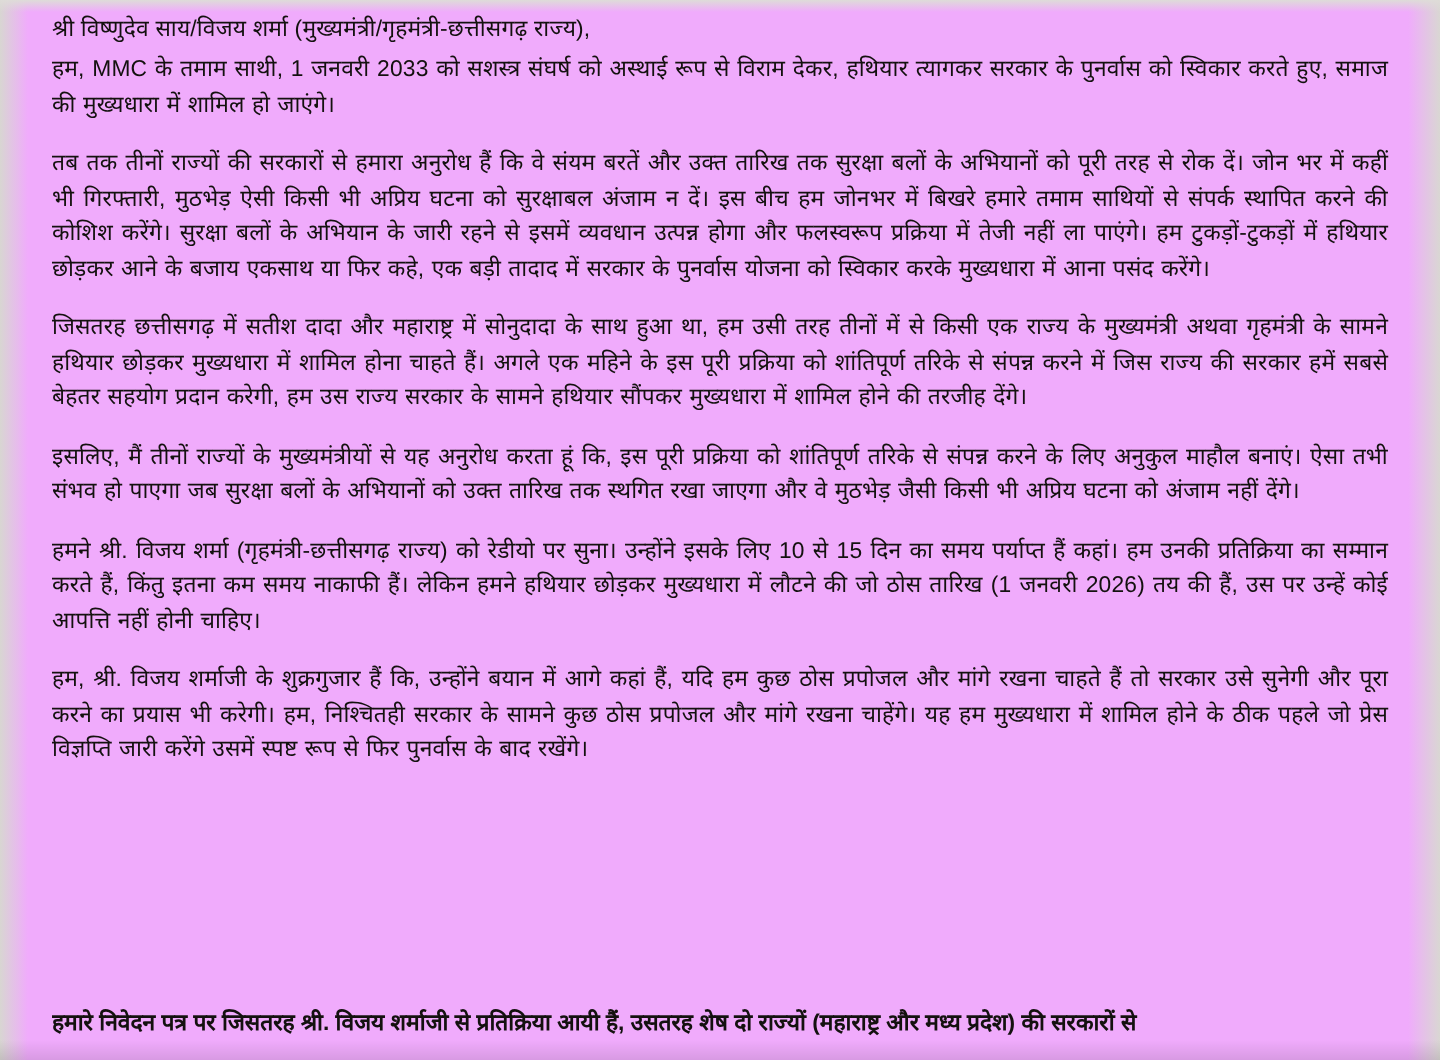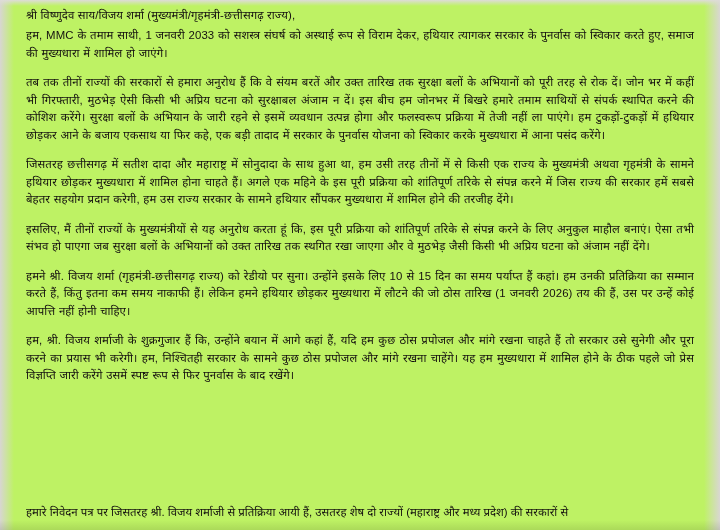--- a/index.html
+++ b/index.html
@@ -14,21 +14,21 @@
     background: #f2f1ef;
     overflow: hidden;
     font-family: "Liberation Sans", sans-serif;
   }
   .sheet {
     position: absolute;
     left: 0;
     top: 0;
     width: 720px;
     height: 530px;
-    background: #bef264;
+    background: #f0abfc;
     box-sizing: border-box;
     padding: 4px 26px 0 26px;
   }
   
   .edge-left {
     position: absolute;
     left: 0; top: 0; bottom: 0;
     width: 14px;
     background: linear-gradient(to right, #d8d6d2, rgba(244,243,241,0));
     pointer-events: none;
@@ -74,20 +74,21 @@
   }
   p.head.first { margin-top: 2px; }
   .gap-after-head { margin-bottom: 14px; }
   .clipped {
     position: absolute;
     left: 26px;
     right: 40px;
     bottom: 0;
     height: 26px;
     overflow: hidden;
+    font-weight: bold;
   }
   .clipped p {
     margin: 0;
     color: #14110f;
     font-size: 11.4px;
     line-height: 17.5px;
     text-align: justify;
   }
 </style>
 </head>

